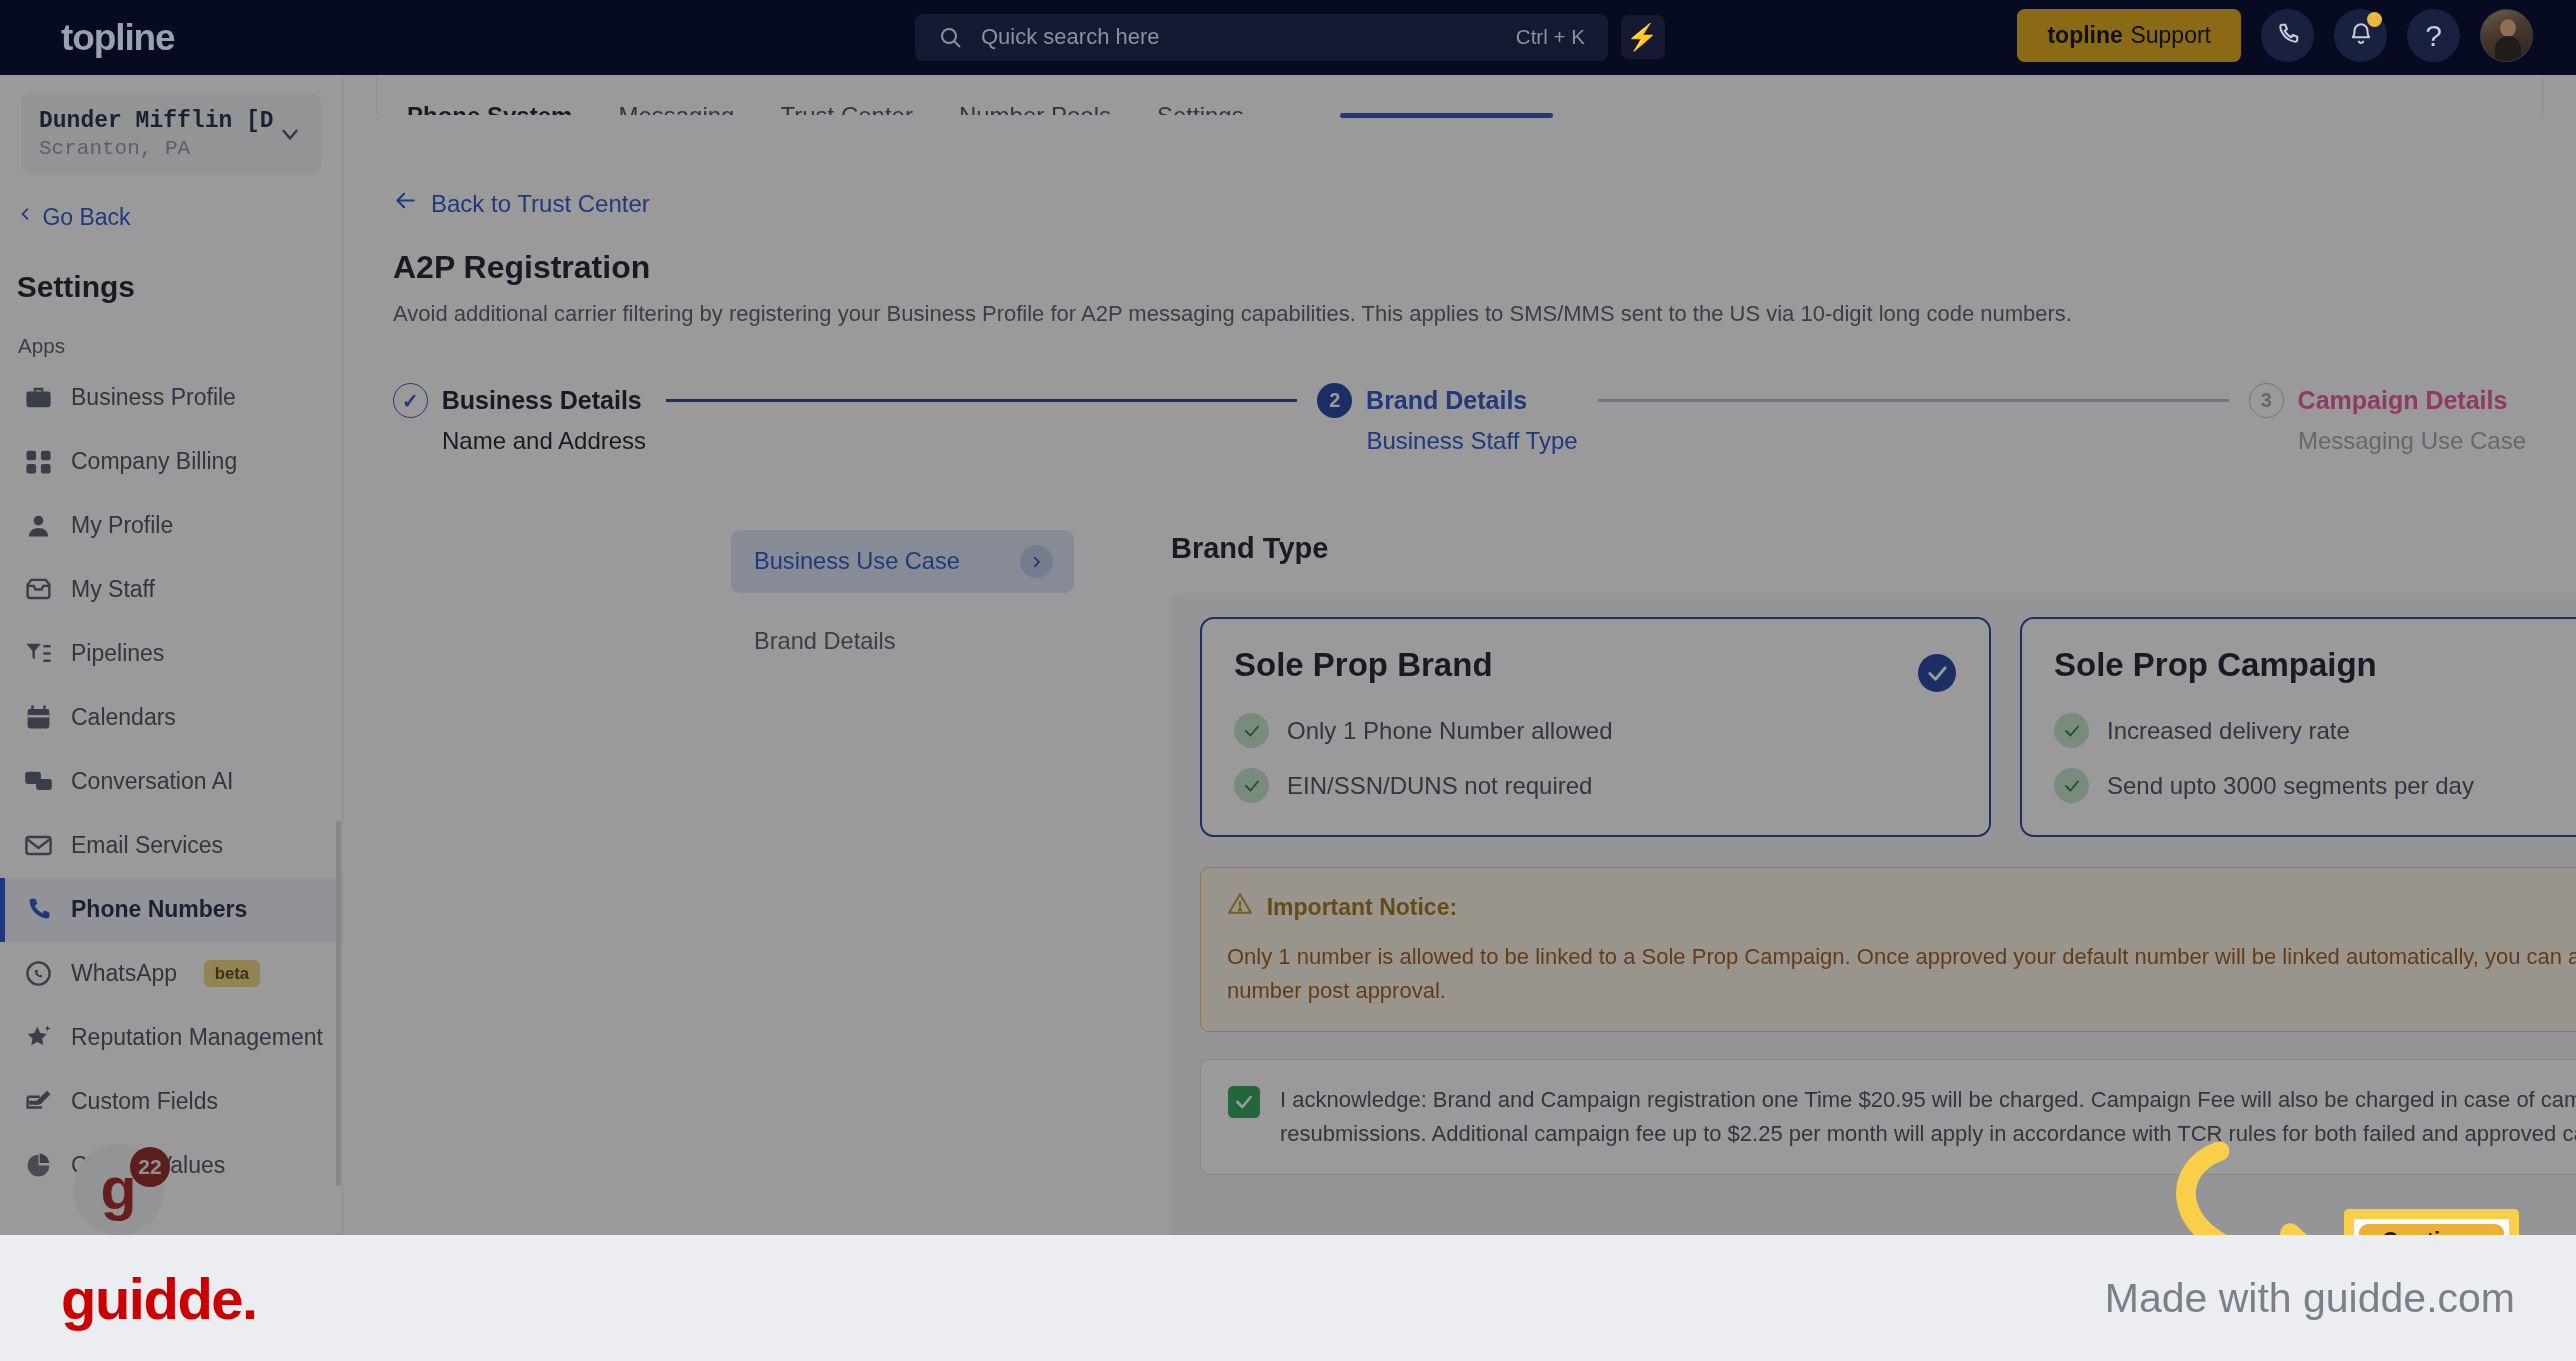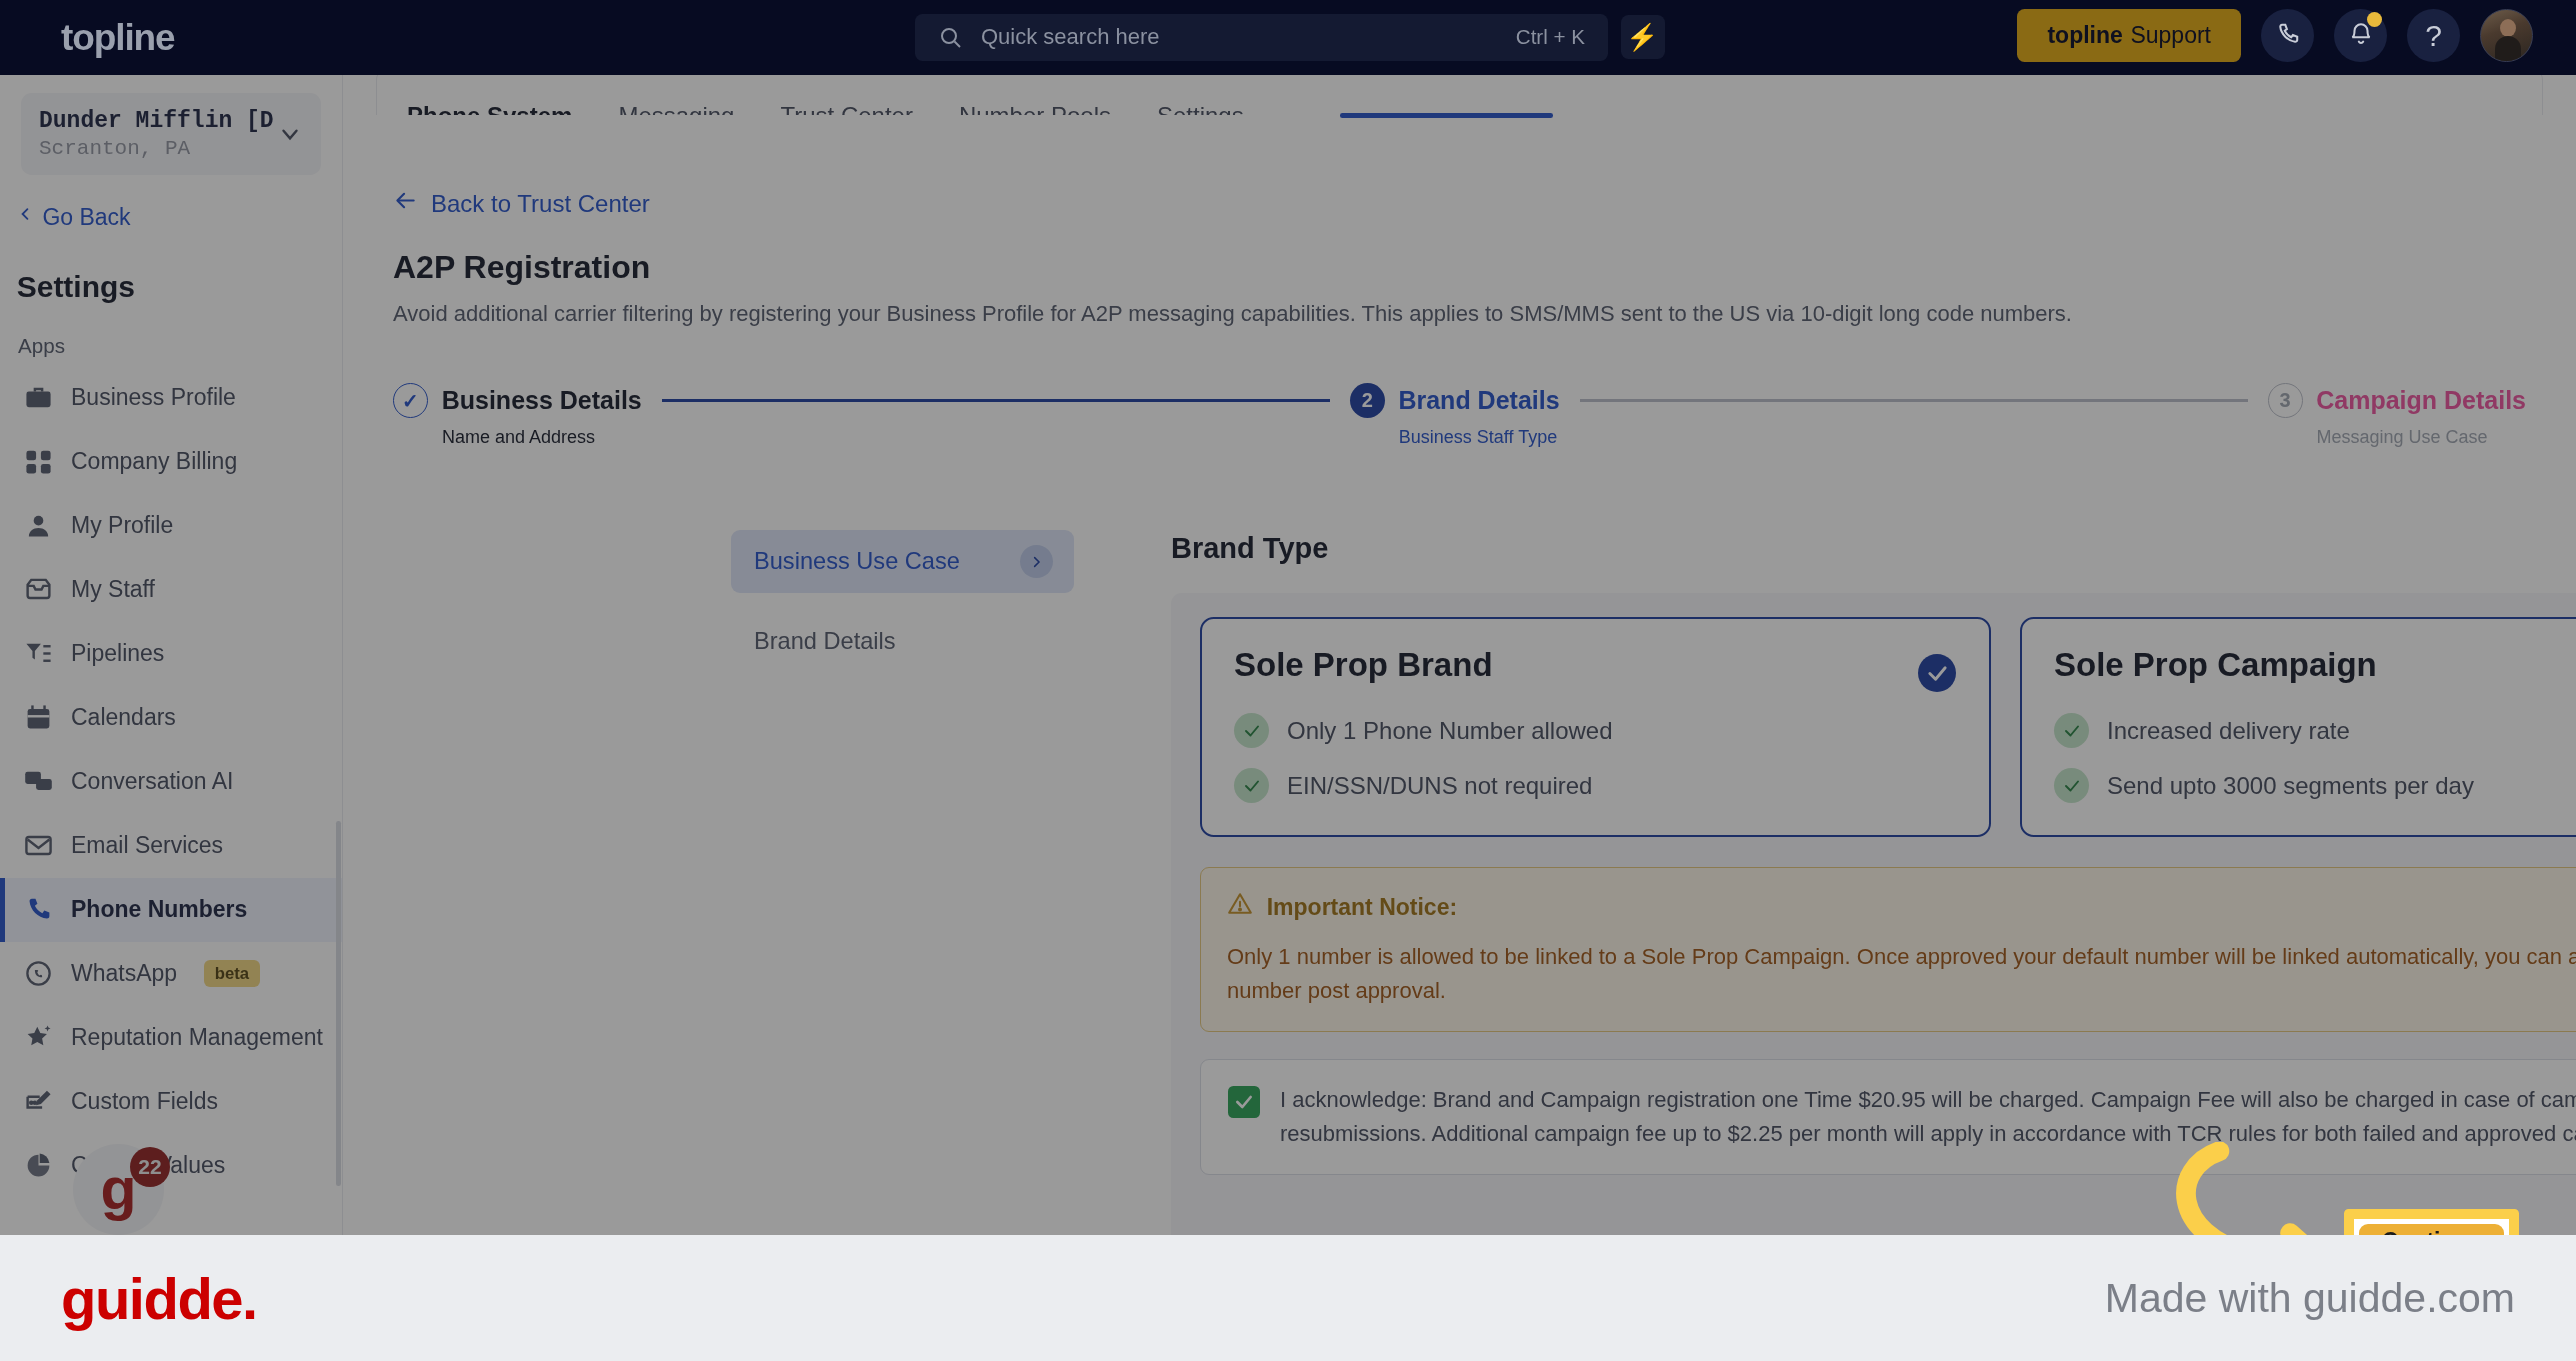--- a/index.html
+++ b/index.html
@@ -187,21 +187,21 @@
     display: flex; align-items: center; justify-content: center;
     font-size: 20px; font-weight: 600; flex: 0 0 auto;
   }
   .step-circle.done { border: 1.5px solid #1a49c7; color: #1a49c7; background: #fff; }
   .step-circle.current { background: #12349c; color: #fff; }
   .step-circle.todo { border: 1.5px solid #b6bac6; color: #9aa0ad; background: #fff; }
   .step-label { font-size: 25px; font-weight: 600; }
   .step-label.done { color: #0b1020; }
   .step-label.current { color: #1a49c7; }
   .step-label.todo { color: #ec4899; }
-  .step-sub { font-size: 18px; margin-top: 9px; margin-left: 49px; }
+  .step-sub { font-size: 24px; margin-top: 9px; margin-left: 49px; }
   .step-sub.done { color: #0b1020; }
   .step-sub.current { color: #1a49c7; }
   .step-sub.todo { color: #9aa0ad; }
   .step-line { height: 3px; margin: 0 20px; margin-top: 16px; flex: 1 1 auto; }
   .step-line.filled { background: #12349c; }
   .step-line.empty { background: #b6bac6; }
 
   
   .subnav { position: absolute; top: 455px; left: 388px; width: 343px; }
   .subnav-item {

